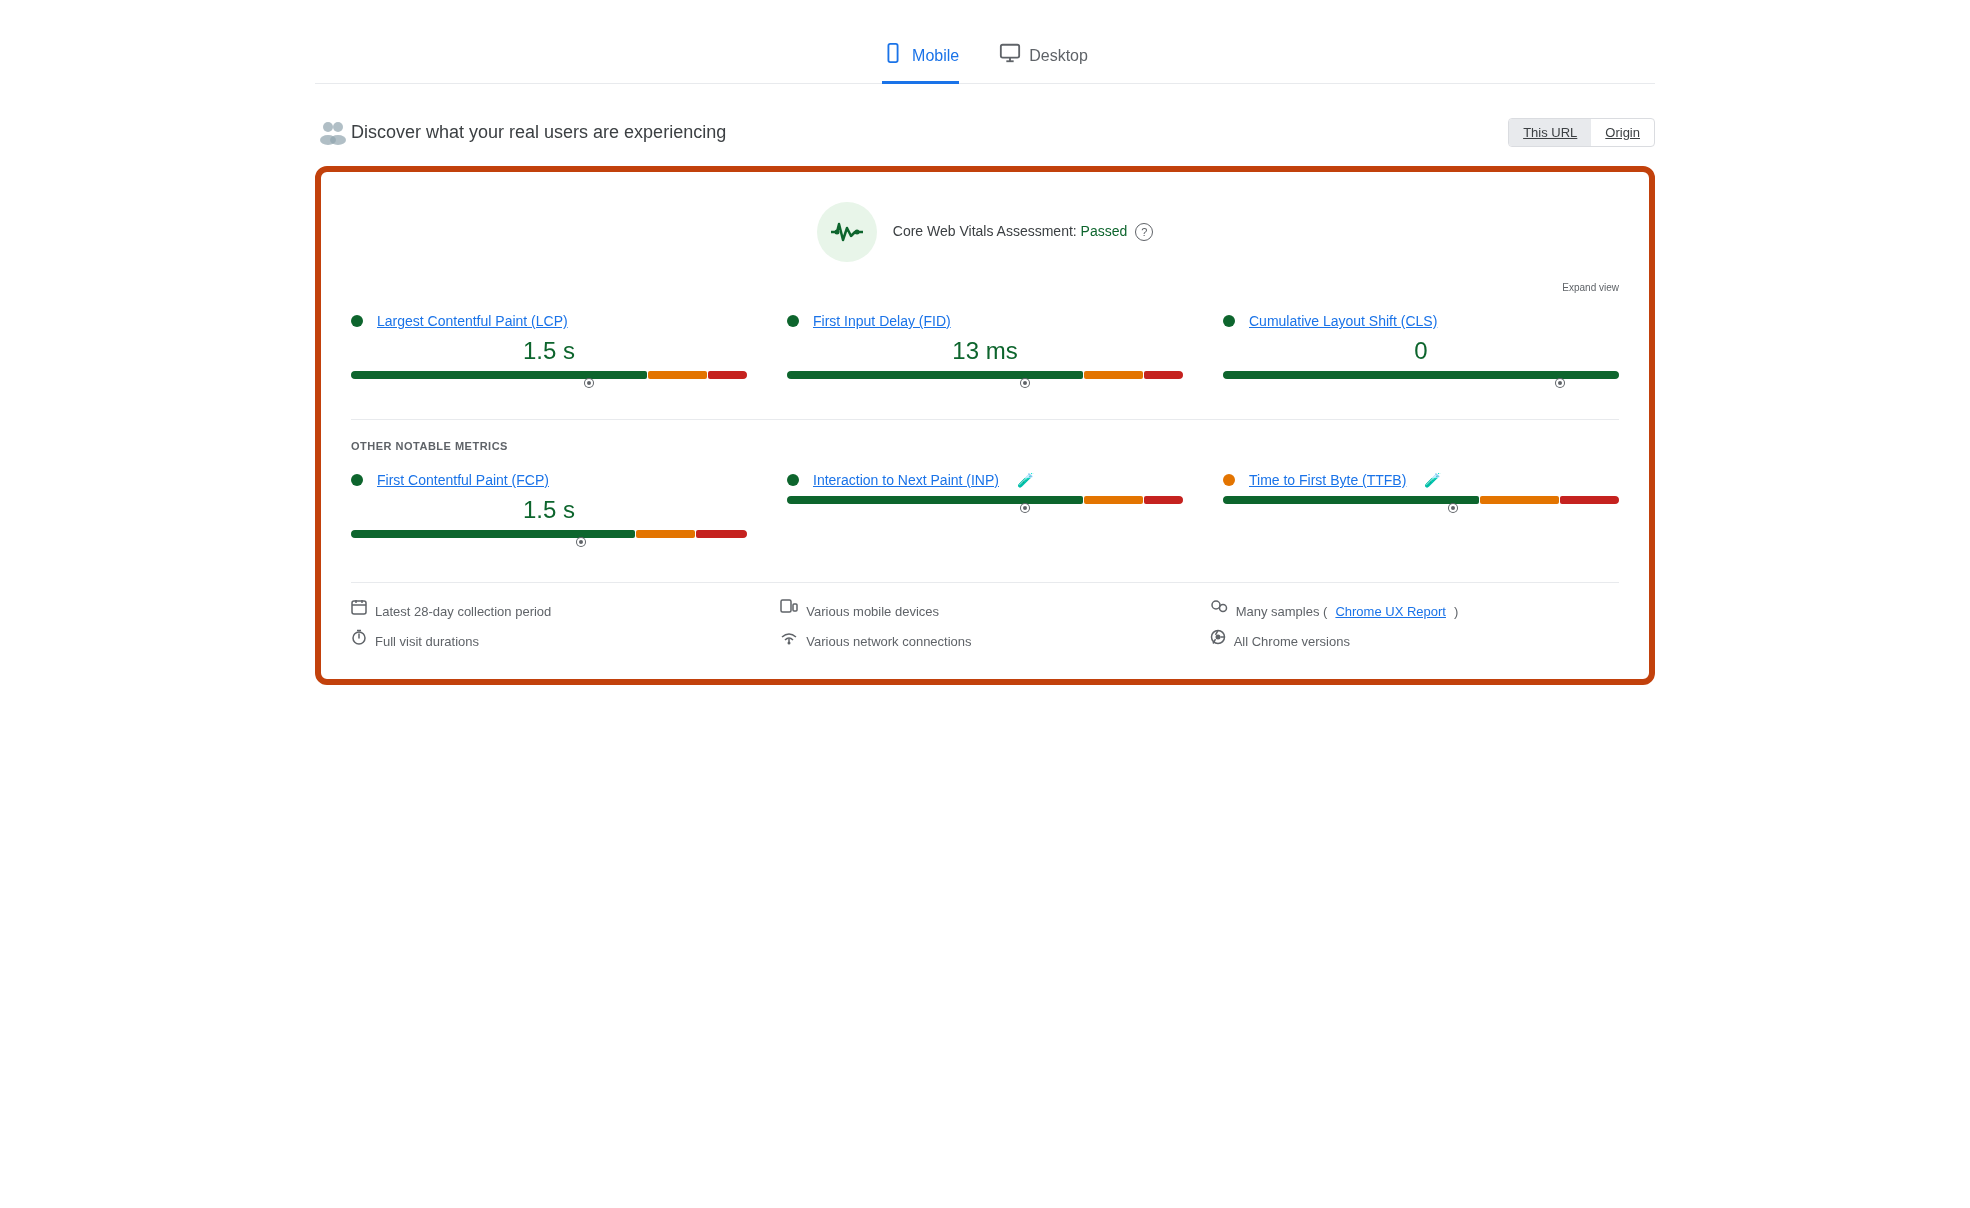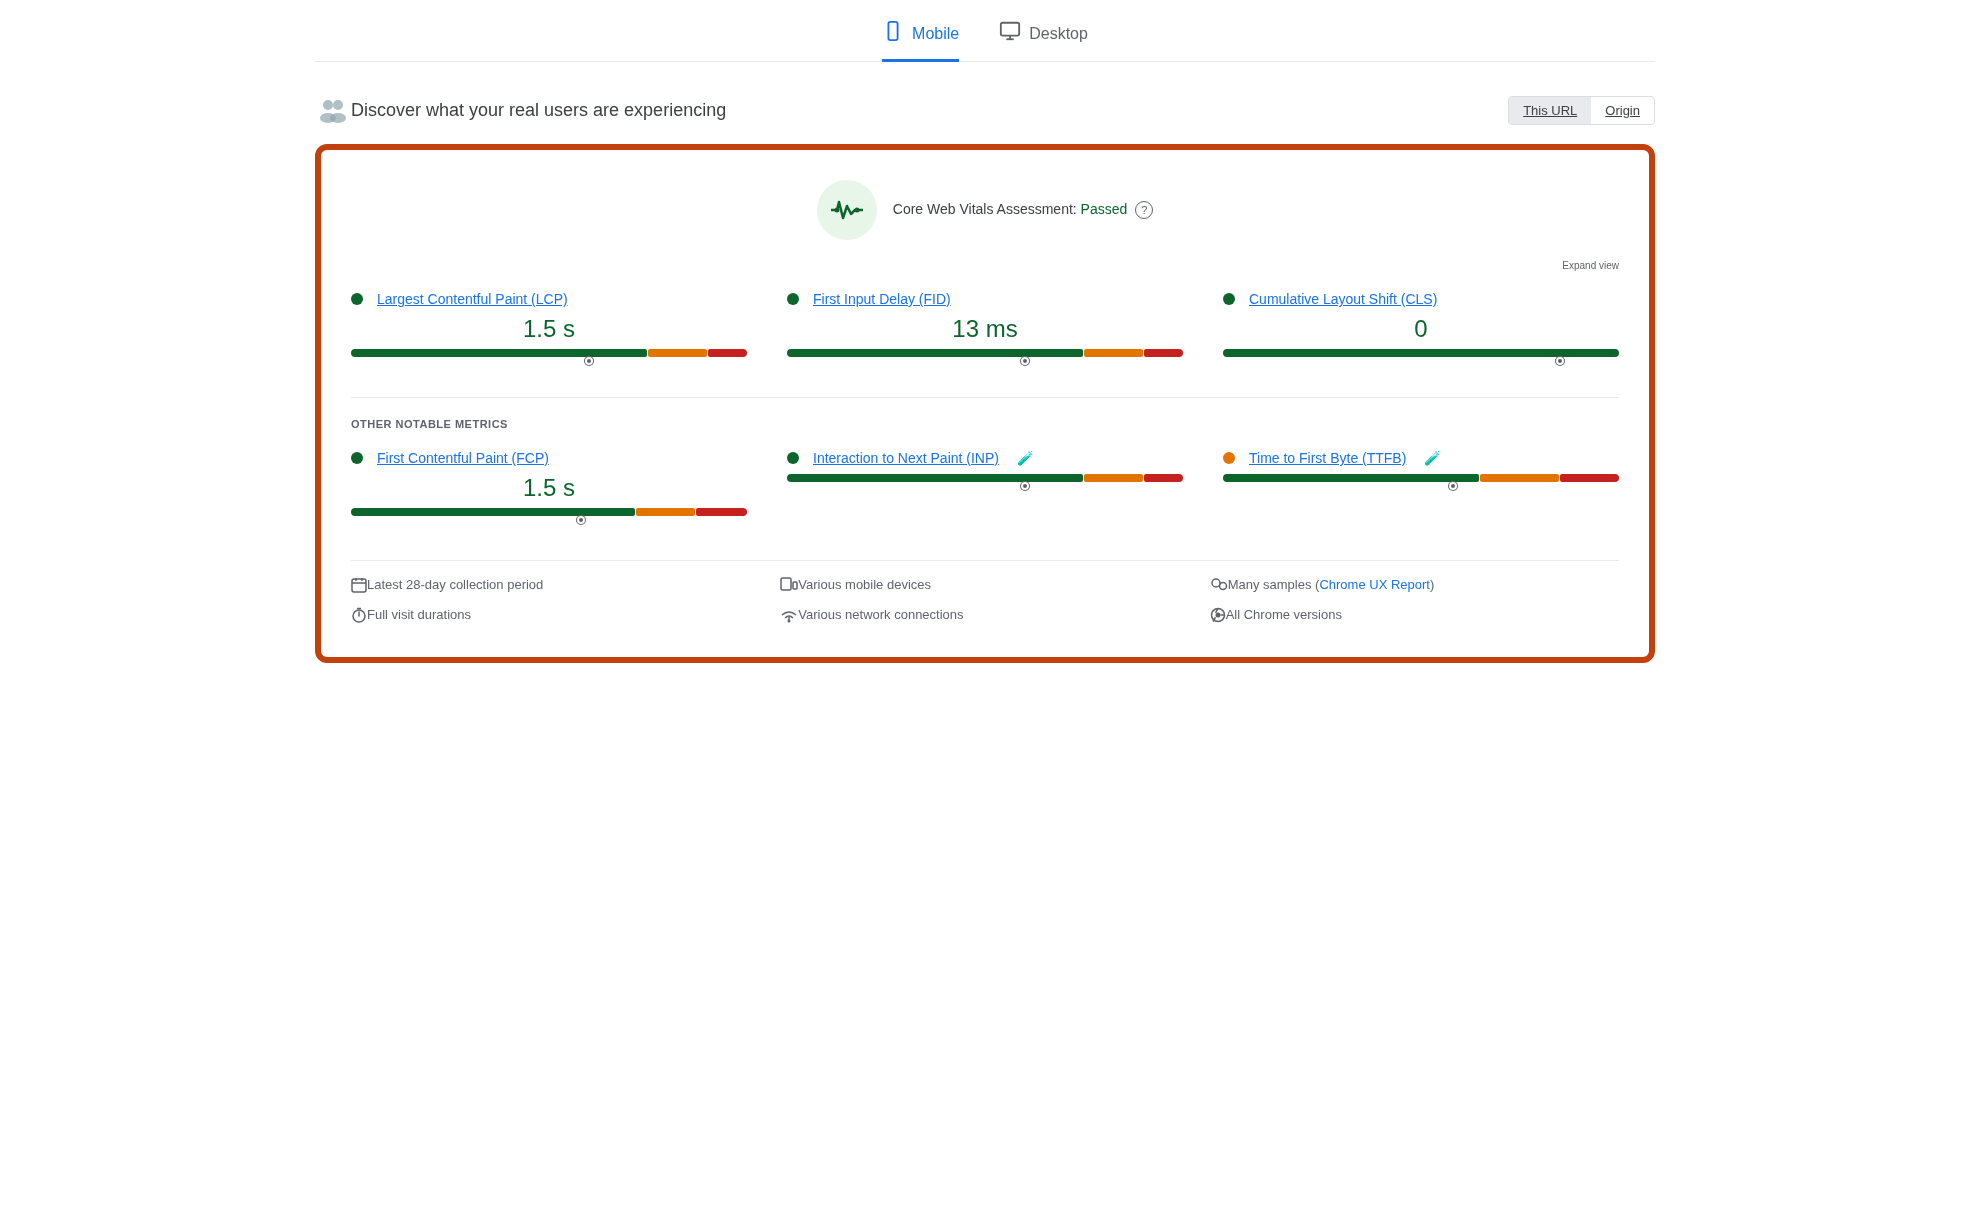--- a/index.html
+++ b/index.html
@@ -18,20 +18,21 @@
 
     
     .tab-bar {
       display: flex;
       justify-content: center;
       align-items: flex-end;
       gap: 40px;
       margin-bottom: 30px;
       border-bottom: 1px solid #e8eaed;
       padding-bottom: 0;
+      margin-top: 22px;
     }
 
     .tab-item {
       display: flex;
       align-items: center;
       gap: 8px;
       padding-bottom: 12px;
       cursor: pointer;
       font-size: 16px;
       color: #5f6368;
@@ -267,32 +268,34 @@
       display: grid;
       grid-template-columns: 1fr 1fr 1fr;
       gap: 10px 20px;
       margin-top: 24px;
       padding-top: 16px;
       border-top: 1px solid #e8eaed;
     }
 
     .footer-item {
       display: flex;
-      align-items: flex-start;
+      align-items: flex-end;
+      gap: 8px;
       font-size: 13px;
       color: #5f6368;
     }
 
     .footer-icon {
       font-size: 16px;
       color: #5f6368;
     }
 
     .chrome-link {
       color: #1a73e8;
+      text-decoration: underline;
       cursor: pointer;
     }
   </style>
 </head>
 <body>
 
 <div class="page-wrapper">
 
   <div class="tab-bar">
     <div class="tab-item active">

